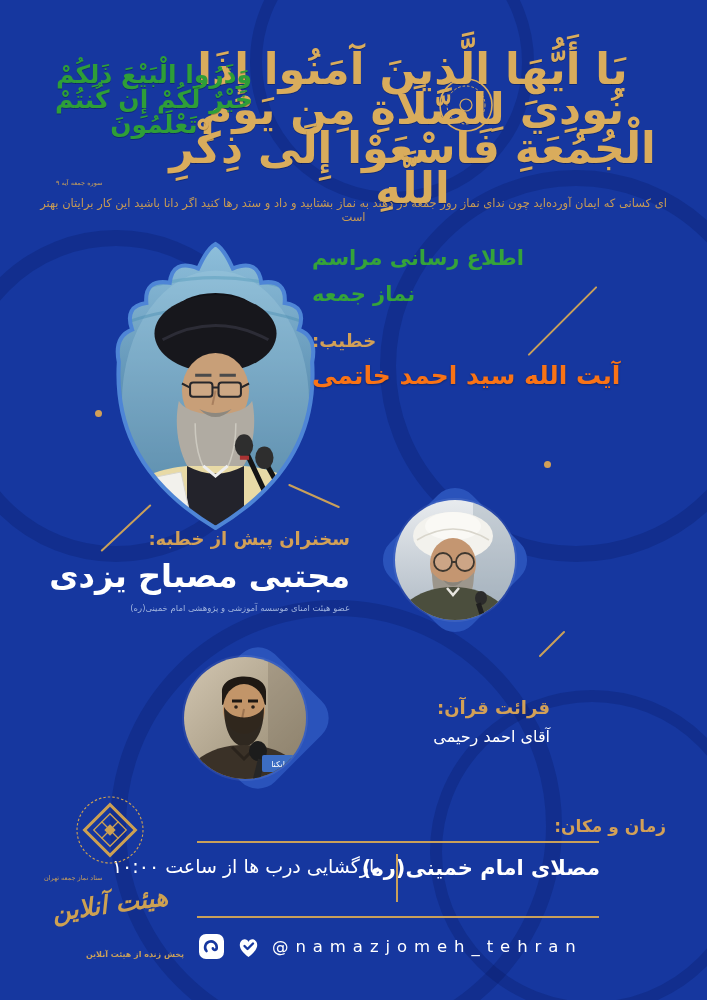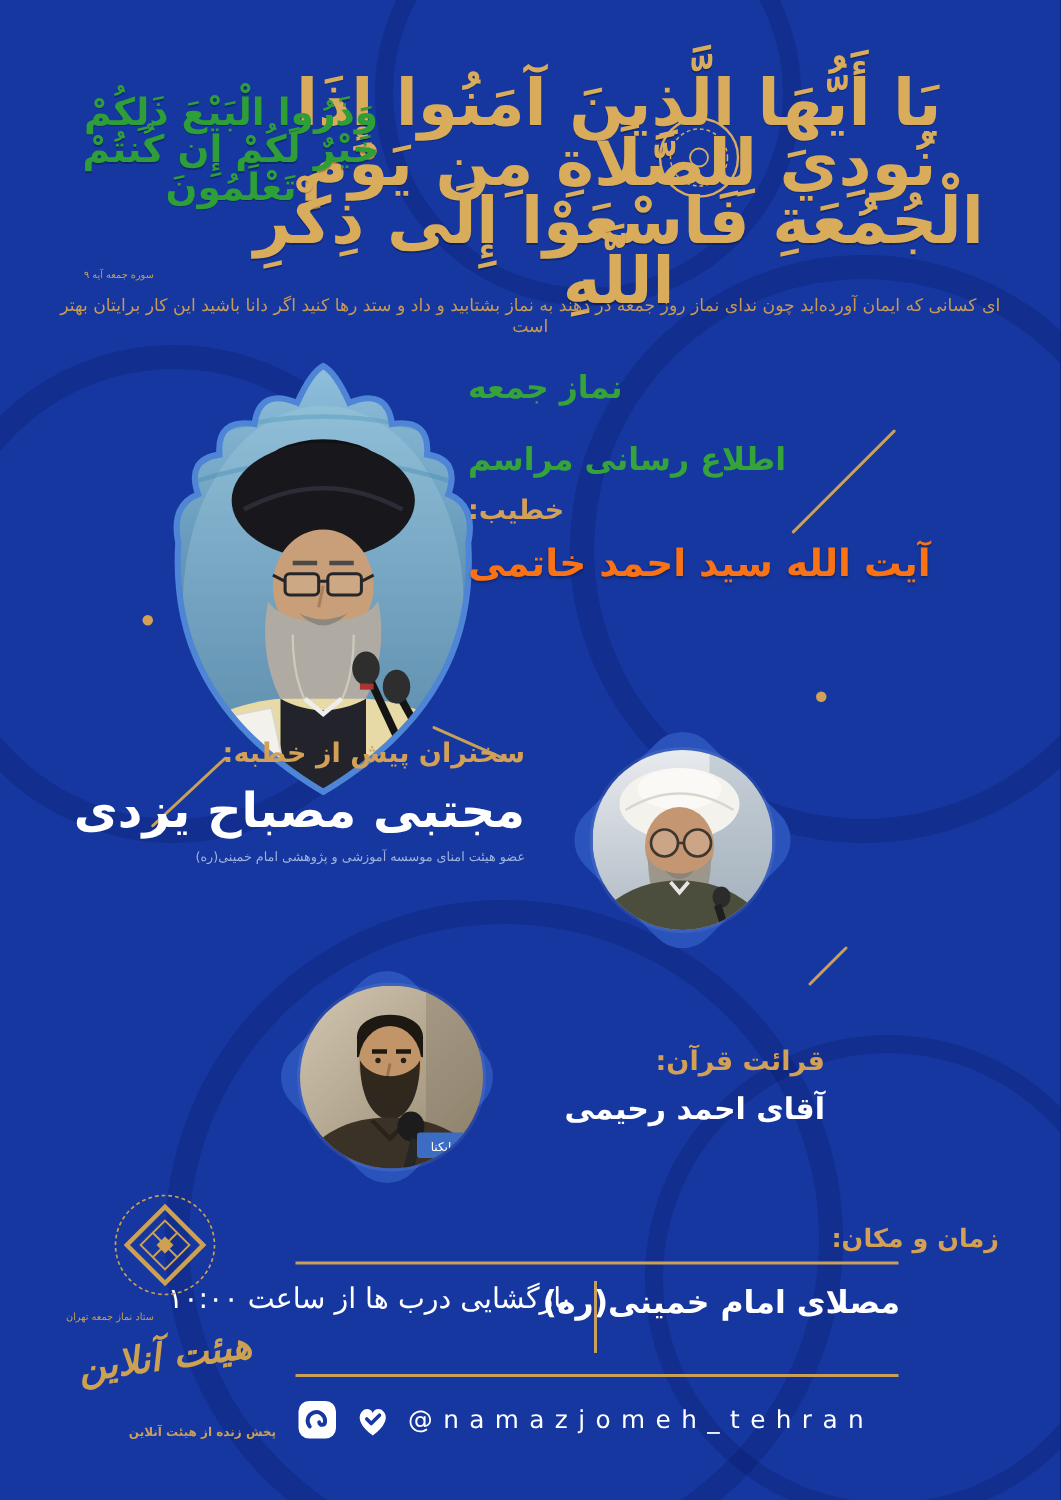--- a/index.html
+++ b/index.html
@@ -34,38 +34,38 @@
 
   
   .announce{position:absolute;left:312px;top:246px;direction:rtl;text-align:left;}
   .announce .g{color:#35A33A;font-weight:bold;font-size:21px;margin-bottom:12px;}
   .announce .g2{margin-bottom:24px;}
   .label-gold{color:#D2A057;font-weight:bold;font-size:18px;}
   .announce .label-gold{margin-bottom:10px;}
   .name-white{color:#f97316;font-weight:bold;font-size:25px;text-shadow:0 1px 2px rgba(0,0,0,.3);}
 
   
-  .speaker{position:absolute;right:357px;top:492px;direction:rtl;text-align:right;}
+  .speaker{position:absolute;right:357px;top:528px;direction:rtl;text-align:right;}
   .speaker .label-gold{font-size:18px;margin-bottom:8px;}
   .speaker .title{color:#FFF;font-weight:bold;font-size:12.5px;margin-bottom:3px;}
   .speaker .name{color:#FFF;font-weight:bold;font-size:32px;margin-bottom:8px;}
   .speaker .desc{color:#9FB3DE;font-size:8.5px;}
 
   
   .dframe{position:absolute;background:#2A53BB;border-radius:24px;transform:rotate(45deg);}
   .df2{left:397px;top:502px;width:116px;height:116px;}
   .df3{left:201px;top:661px;width:114px;height:114px;}
   .dphoto{position:absolute;border-radius:50%;overflow:hidden;box-shadow:0 0 0 2px rgba(255,255,255,.08);}
   .dp2{left:395px;top:500px;width:120px;height:120px;}
-  .dp3{left:200px;top:657px;width:122px;height:122px;}
+  .dp3{left:184px;top:657px;width:122px;height:122px;}
 
   
   .quran{position:absolute;right:157px;top:697px;direction:rtl;text-align:right;}
   .quran .label-gold{font-size:18px;margin-bottom:9px;}
-  .quran .name{color:#FFF;font-weight:bold;font-size:20px;}
+  .quran .name{color:#FFF;font-weight:normal;font-size:16px;}
 
   
   .sched-label{position:absolute;right:41px;top:816px;}
   .hline{position:absolute;left:197px;width:402px;height:1.5px;background:#C9A05A;}
   .hl1{top:841px;} .hl2{top:916px;}
   .place{position:absolute;right:107px;top:856px;color:#FFF;font-weight:bold;font-size:21px;direction:rtl;}
   .vdiv{position:absolute;left:396px;top:854px;width:2px;height:48px;background:#C9A05A;}
   .datetime{position:absolute;right:327px;top:855px;direction:rtl;text-align:right;color:#FFF;}
   .datetime .d1{font-size:15px;font-weight:bold;margin-bottom:7px;}
   .datetime .d2{font-size:19px;font-weight:normal;}
@@ -150,22 +150,22 @@
       <line x1="186" y1="285" x2="150" y2="208" stroke="#141414" stroke-width="5"></line>
       <ellipse cx="148" cy="202" rx="9" ry="11" fill="#2E2E2E"></ellipse>
       <rect x="144" y="212" width="9" height="4" fill="#AA3333"></rect>
       <line x1="206" y1="285" x2="170" y2="220" stroke="#141414" stroke-width="5"></line>
       <ellipse cx="168" cy="214" rx="9" ry="11" fill="#2E2E2E"></ellipse>
     </g>
     <path d="M120,4 Q128,8 137,28 Q162,18 165,42 Q190,38 188,62 Q210,65 202,88 Q220,95 215,120 C218,170 205,232 120,283 C35,232 22,170 25,120 Q20,95 38,88 Q30,65 52,62 Q50,38 75,42 Q78,18 103,28 Q112,8 120,4 Z" fill="none" stroke="#4E85D6" stroke-width="4"></path>
   </svg>
 
   <div class="announce">
+    <div class="g">اطلاع رسانی مراسم</div>
     <div class="g g2">نماز جمعه</div>
-    <div class="g">اطلاع رسانی مراسم</div>
     <div class="label-gold">خطیب:</div>
     <div class="name-white" style="margin-top:10px;">آیت الله سید احمد خاتمی</div>
   </div>
 
   <div class="speaker">
     <div class="label-gold">سخنران پیش از خطبه:</div>
     <div class="name">مجتبی مصباح یزدی</div>
     <div class="desc">عضو هیئت امنای موسسه آموزشی و پژوهشی امام خمینی(ره)</div>
   </div>
 

